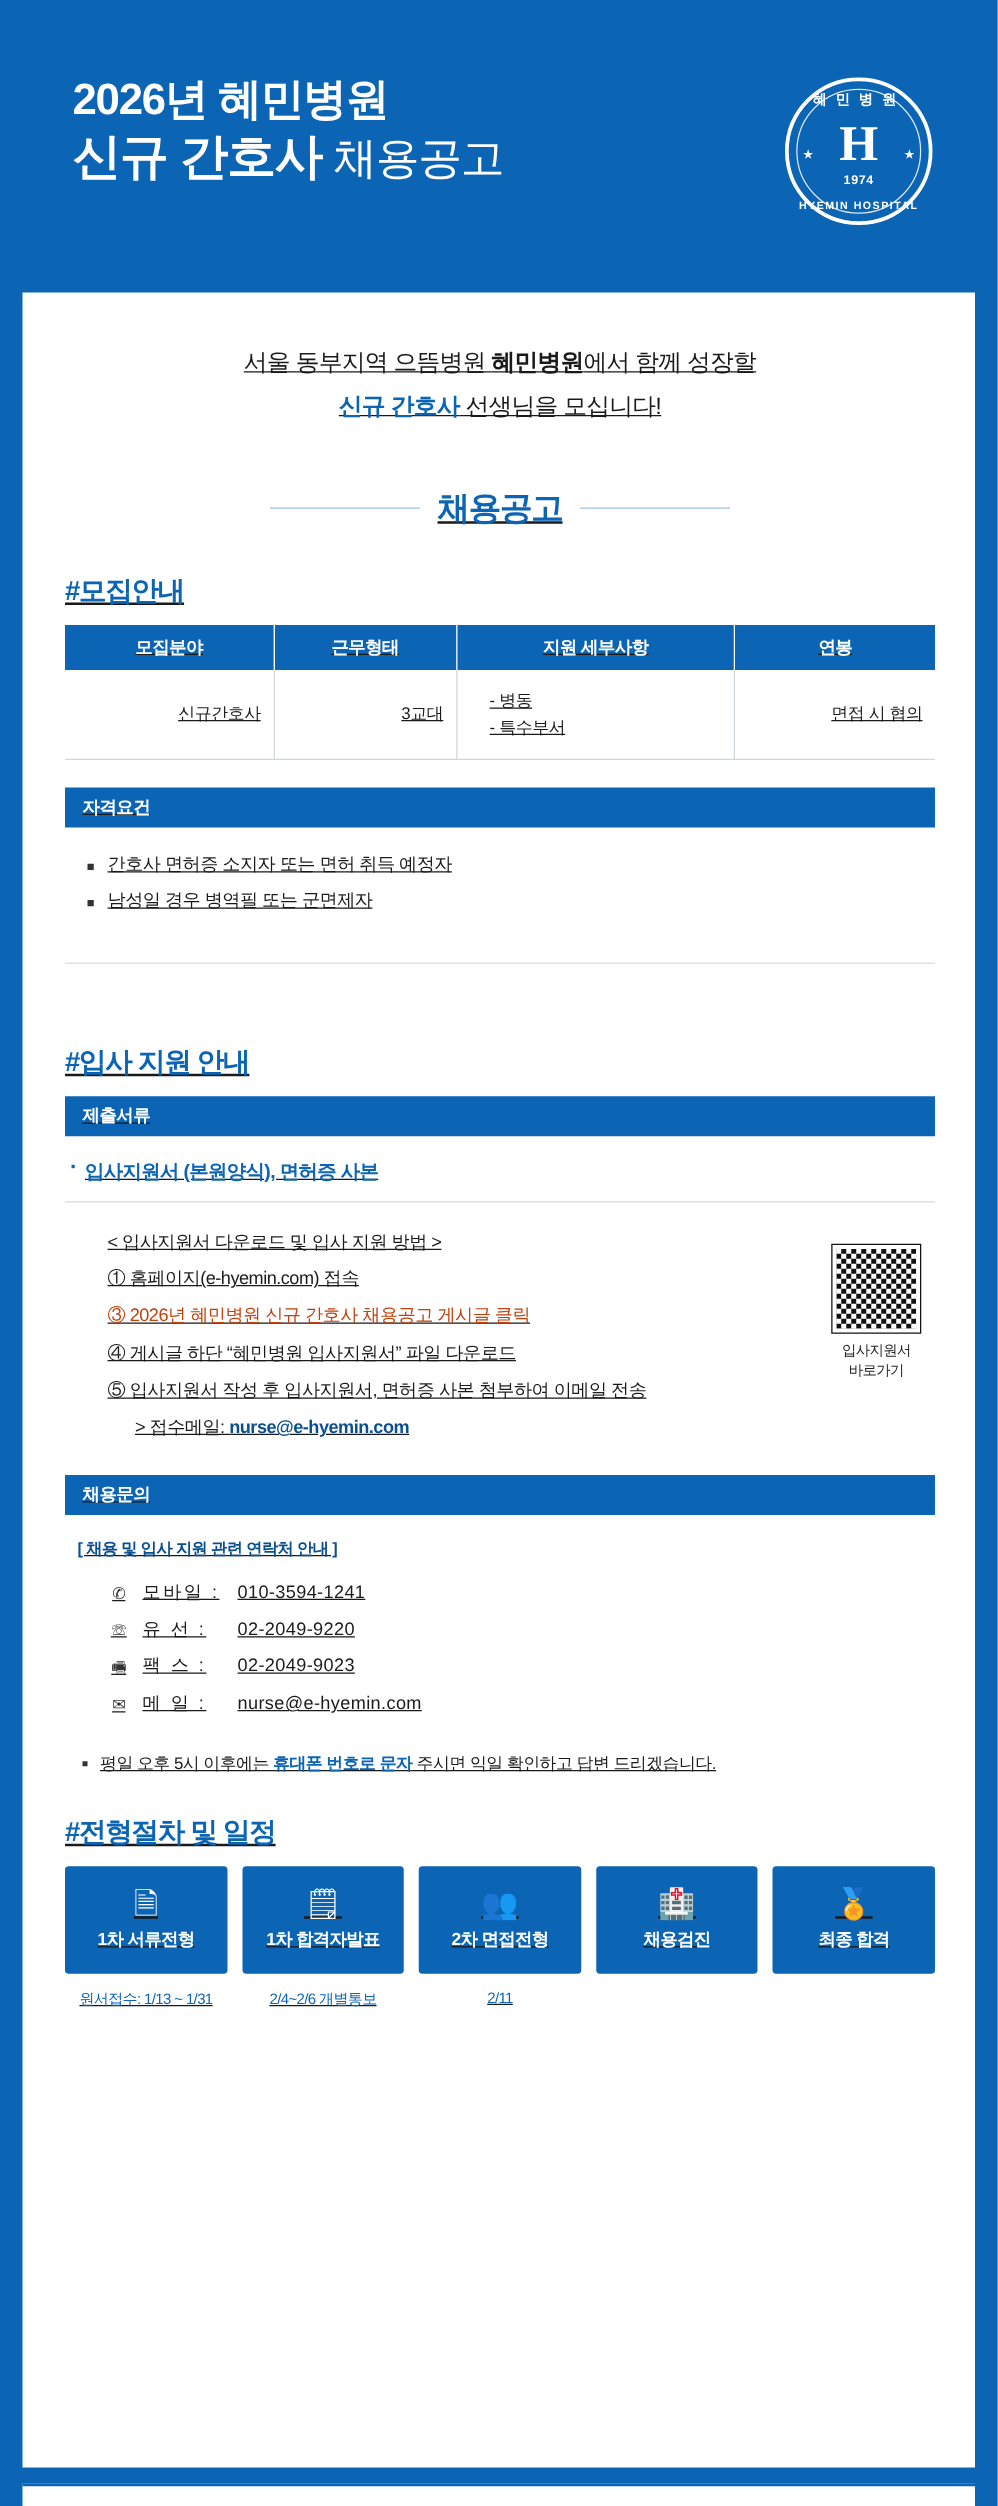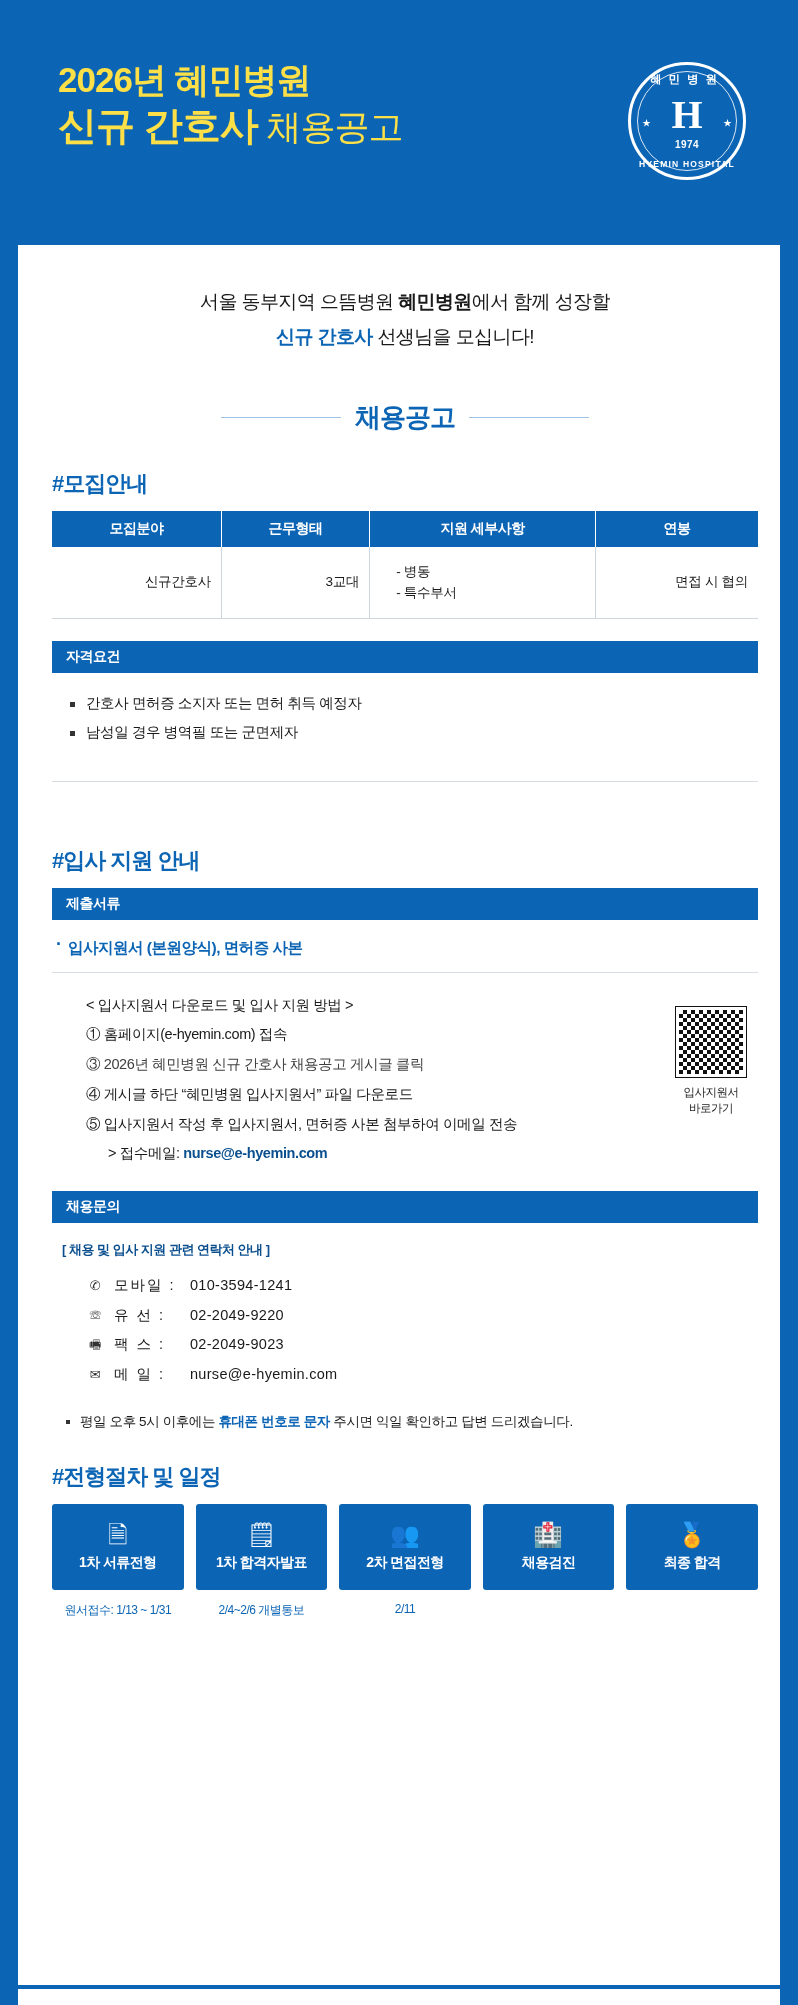--- a/index.html
+++ b/index.html
@@ -18,21 +18,21 @@
     padding: 0;
     overflow: hidden;
   }
 
   
   .header {
     position: relative;
     height: 230px;
     padding: 58px 46px 0 58px;
   }
-  .header-title { color:#fde047; }
+  .header-title { color:#ffffff; }
   .header-line1 {
     font-size: 35px;
     font-weight: bold;
     letter-spacing: -1px;
     line-height: 1.25;
   }
   .header-line2 {
     font-size: 35px;
     line-height: 1.25;
     letter-spacing: -1px;
@@ -77,24 +77,25 @@
     text-align:center; font-size:10px; font-weight:bold;
     letter-spacing:.5px;
   }
   .logo .star { position:absolute; font-size:9px; }
   .logo .s1 { left:11px; top:52px; }
   .logo .s2 { right:11px; top:52px; }
 
   
   .card {
     background:#ffffff;
-    margin: 15px 18px;
-    padding: 34px 22px 10px 34px;
+    margin: 4px 18px;
+    padding: 34px 32px 10px 34px;
     min-height: 1740px;
     position: relative;
+    text-decoration: underline;
   }
 
   .intro {
     text-align:center;
     font-size:19px;
     line-height:1.75;
     letter-spacing:-0.6px;
     margin: 6px 0 0;
   }
   .intro .b { font-weight:bold; }
@@ -195,21 +196,21 @@
     content:"·"; position:absolute; left:4px; top:14px; font-size:18px;
   }
 
   .howto {
     position:relative;
     padding: 18px 0 0 34px;
     font-size:14.5px;
     line-height:2.05;
     letter-spacing:-0.4px;
   }
-  .howto .hl { color:#404040; }
+  .howto .hl { color:#c2410c; }
   .howto .mail { font-weight:bold; color:#0b4f8f; }
   .howto .indent { padding-left:22px; }
 
   .qr {
     position:absolute;
     right: 10px;
     top: 34px;
     width: 74px;
     text-align:center;
   }

